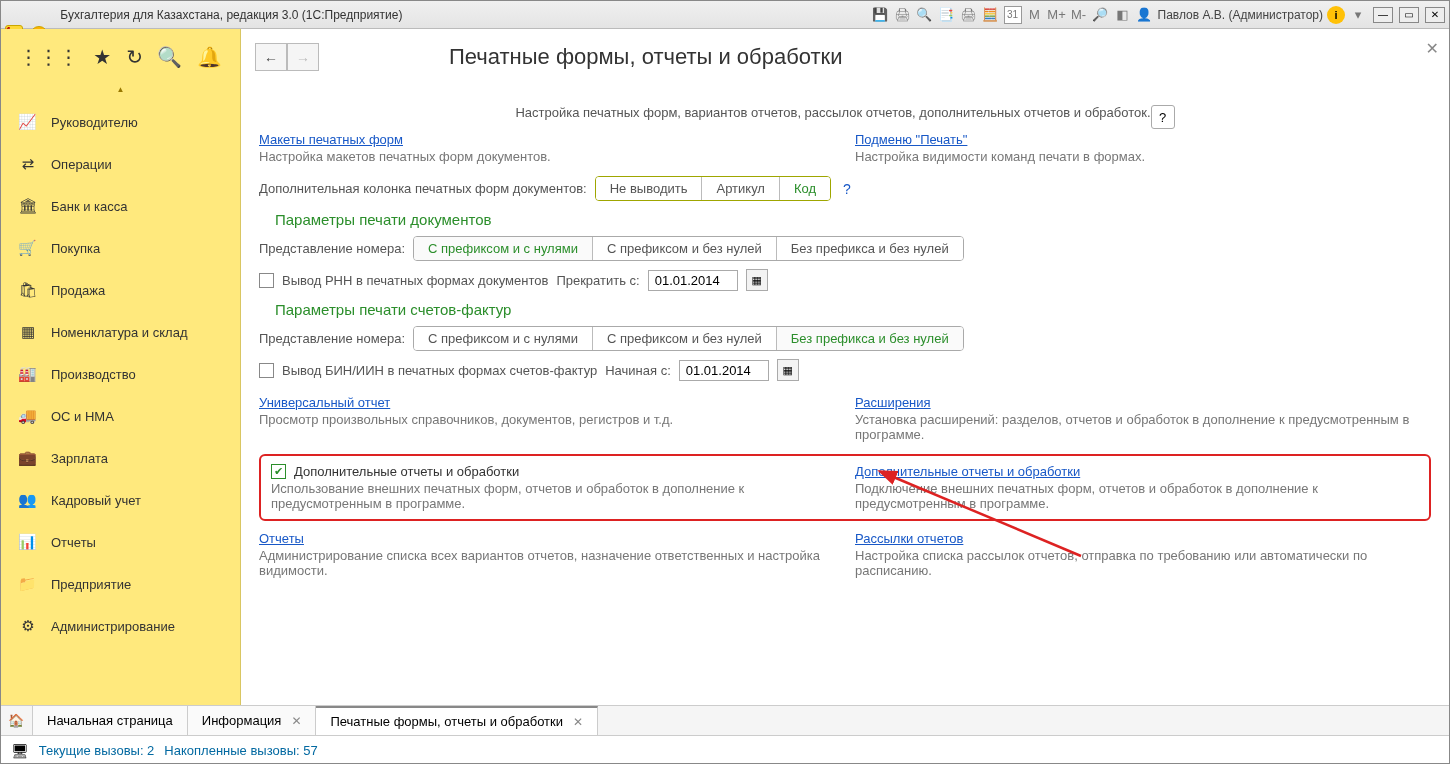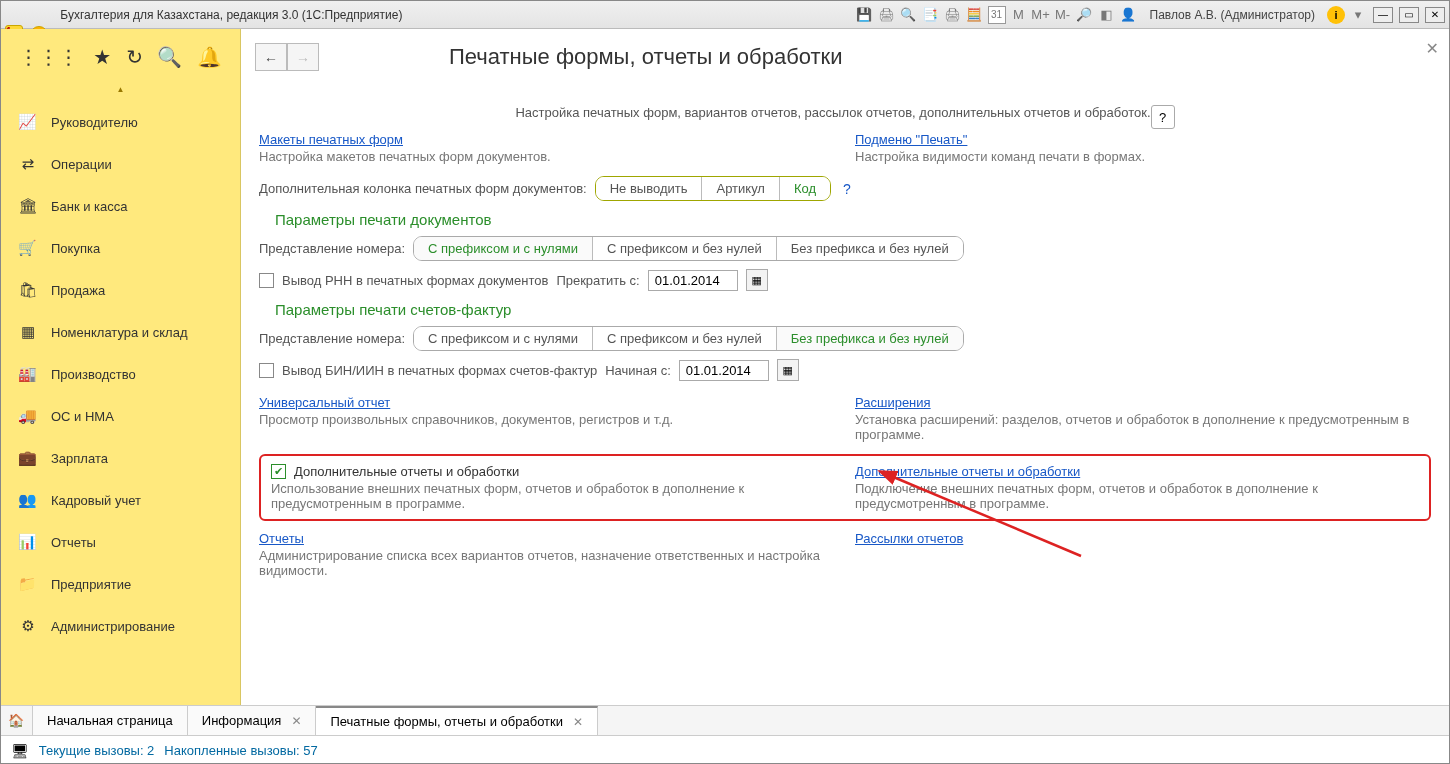--- a/index.html
+++ b/index.html
@@ -7,21 +7,21 @@
   
   
   .titlebar { height: 28px; background: linear-gradient(#f0f0f0,#e4e4e4); border-bottom: 1px solid #bbb; display: flex; align-items: center; padding: 0 4px; font-size: 12px;}
   .titlebar-icons-left span { display:inline-block; margin-right:4px;}
   .app-logo { width:18px; height:18px; background:#fdd835; border:1px solid #c9a600; border-radius:3px; display:inline-flex; align-items:center; justify-content:center; font-weight:bold; color:#b00; font-size:10px;margin-top:40px;}
   .dropdown-btn { width:18px; height:18px; background:#ffb300; border:1px solid #c9a600; border-radius:9px; display:inline-flex; align-items:center; justify-content:center; font-size:9px; color:#fff;}
   .title-text { margin-left:8px; color:#333; flex:1;}
   .titlebar-right { display:flex; align-items:center; gap:4px;}
   .tb-icon { width:18px; height:18px; display:inline-flex; align-items:center; justify-content:center; color:#777; font-size:13px;}
   .tb-icon.cal{ border:1px solid #999; font-size:10px; background:#fff;}
-  .user-label{color:#444; margin:0 8px;}
+  .user-label{color:#444; margin:0 0;}
   .info-icon{width:18px;height:18px;background:#ffc107;border-radius:9px;display:inline-flex;align-items:center;justify-content:center;font-weight:bold;color:#000;font-size:11px;}
   .win-btn{width:20px;height:16px;border:1px solid #888;background:#eee;margin-left:2px;display:inline-flex;align-items:center;justify-content:center;font-size:10px;}
 
   
   .topstrip {height:56px; display:flex;}
   .topstrip-left{width:240px; background:#ffe97d; border-right:1px solid #d9c662; display:flex; align-items:center; justify-content:space-around; padding:0 10px;}
   .ts-ic{font-size:20px; color:#333;}
   .topstrip-right{flex:1; display:flex; align-items:center; padding:0 14px; position:relative;}
   .nav-btns{display:flex; gap:0;}
   .nav-btn{width:32px;height:28px;border:1px solid #bbb;background:#f5f5f5;display:inline-flex;align-items:center;justify-content:center;font-size:14px;color:#444;}
@@ -43,21 +43,21 @@
   .help-btn{border:1px solid #aaa; width:24px; height:24px; display:flex; align-items:center; justify-content:center; border-radius:3px;}
   
   .two-col{display:flex; gap:20px;}
   .col{flex:1; min-width:0;}
   a.lnk{color:#1858c7; text-decoration:underline; font-size:13px;}
   .subdesc{color:#777; font-size:13px; margin-top:2px;}
   .block{margin-bottom:12px;}
   
   .inline-row{display:flex; align-items:center; gap:8px; margin:8px 0; flex-wrap:wrap;}
   .lbl{color:#555;}
-  .seg{display:inline-flex; border:1px solid #9fa600; border-radius:9px; overflow:hidden;}
+  .seg{display:inline-flex; border:1px solid #9fa600; border-radius:4px; overflow:hidden;}
   .seg.gray{border-color:#aaa;}
   .seg button{border:none; background:#fff; padding:4px 14px; font-size:13px; color:#555; cursor:pointer; border-right:1px solid #bbb;}
   .seg button:last-child{border-right:none;}
   .seg button.active{color:#2b8e2b; background:#fafafa;}
   .seg button.green{color:#2b8e2b;}
   .q-mark{color:#1858c7; font-size:14px; margin-left:4px;}
   
   .section-h{color:#2b8e2b; font-size:15px; margin:10px 16px 6px;}
   .checkbox{width:15px;height:15px;border:1px solid #888;display:inline-flex;align-items:center;justify-content:center;font-size:11px;background:#fff;}
   .checkbox.checked{color:#2b8e2b; border-color:#2b8e2b;}
@@ -282,20 +282,21 @@
       </svg>
     </div>
 
     <div class="two-col block">
       <div class="col">
         <a class="lnk">Отчеты</a>
         <div class="subdesc">Администрирование списка всех вариантов отчетов, назначение ответственных и настройка видимости.</div>
       </div>
       <div class="col">
         <a class="lnk">Рассылки отчетов</a>
+        <div class="subdesc">Настройка списка рассылок отчетов, отправка по требованию или автоматически по расписанию.</div>
       </div>
     </div>
   </div>
 </div>
 
 <div class="tabs">
   <div class="home-tab">🏠</div>
   <div class="tab">
       <span>Начальная страница</span>
     </div>

